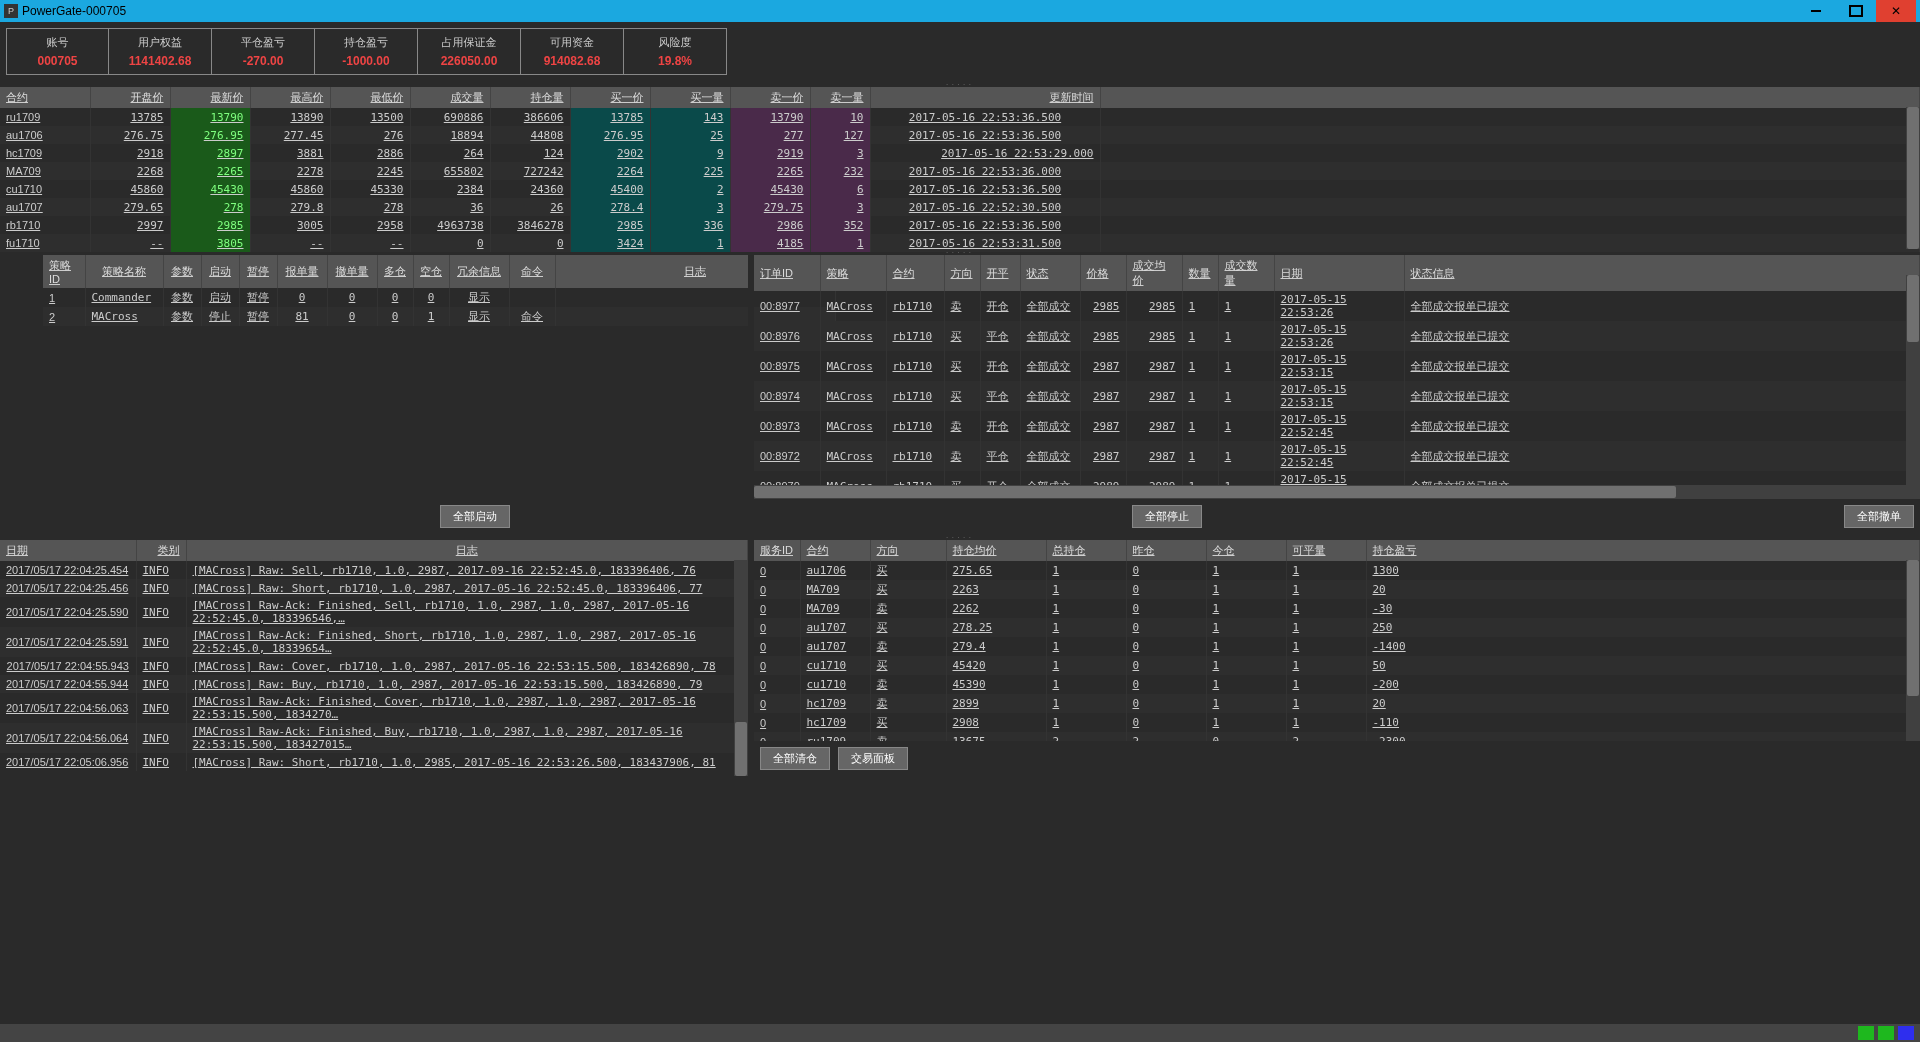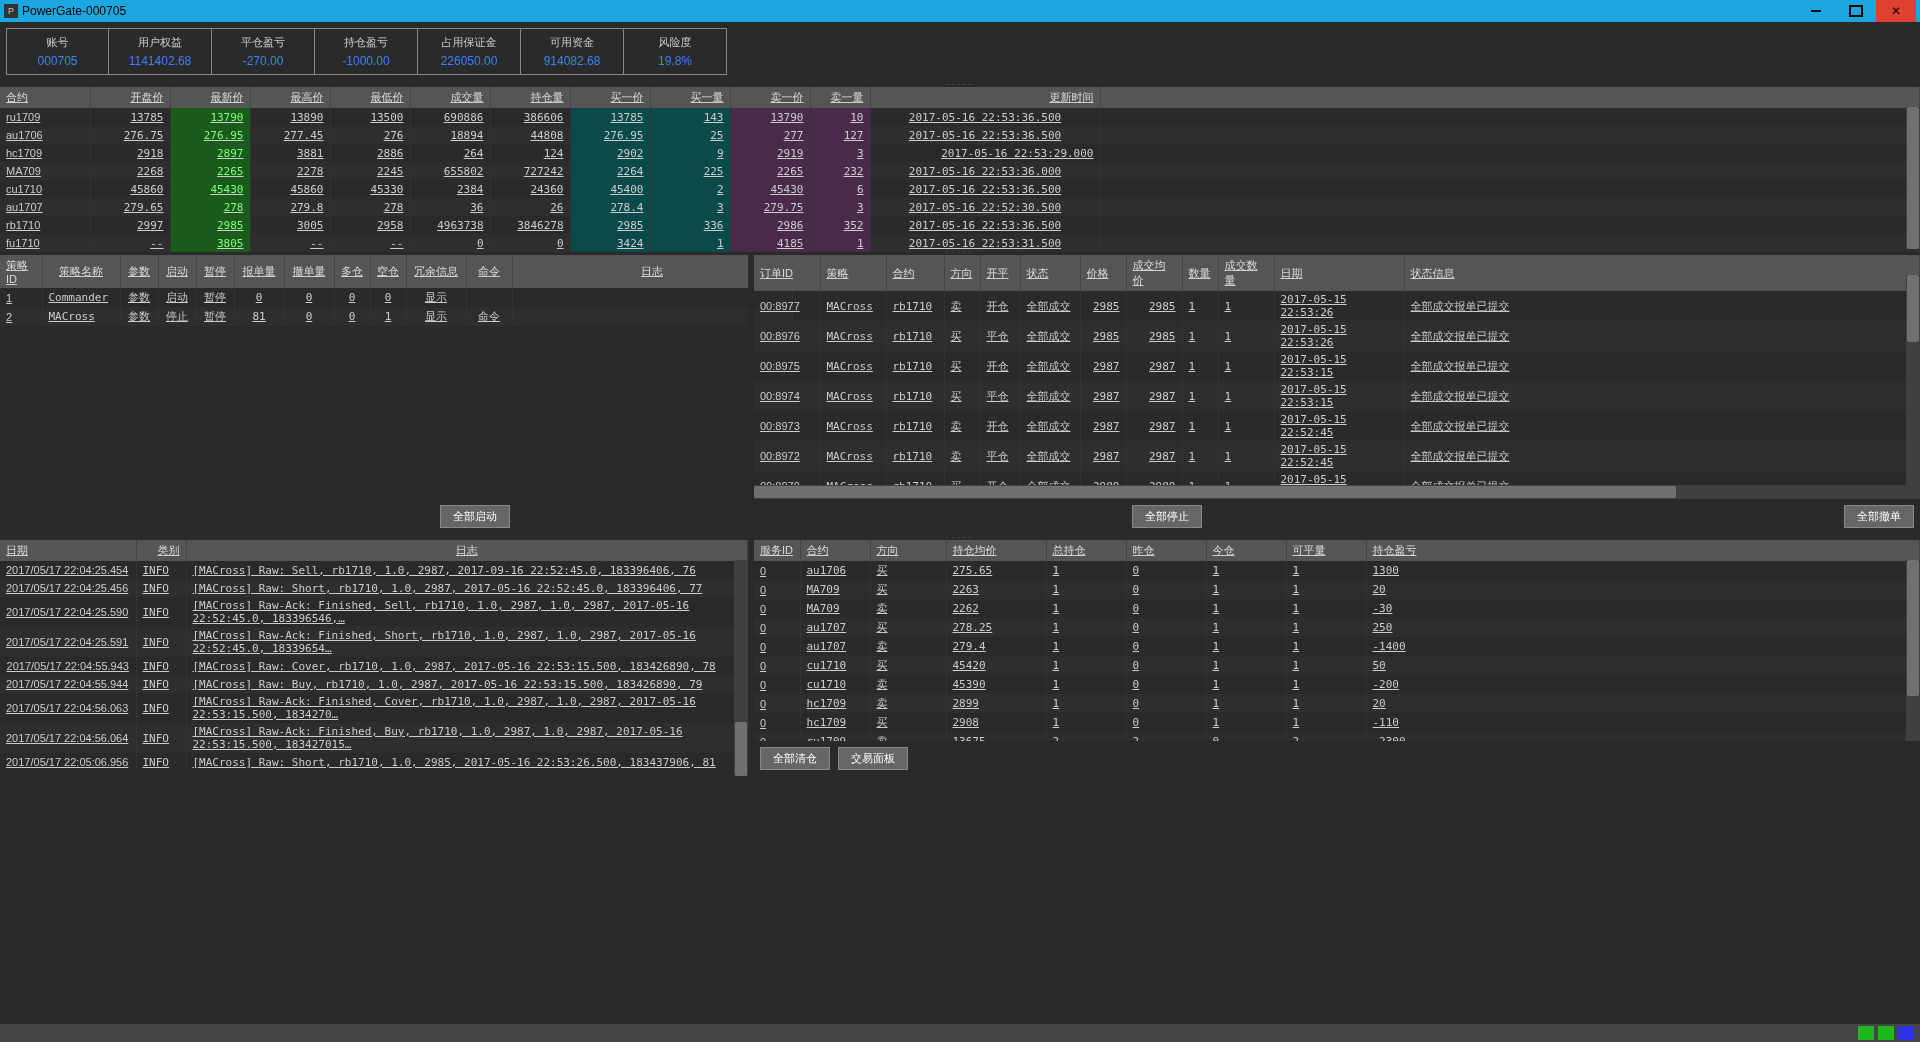--- a/index.html
+++ b/index.html
@@ -34,41 +34,41 @@
 .summary-cell {
   border: 1px solid #888;
   padding: 6px 0;
   text-align: center;
   min-width: 100px;
   flex: 0 0 auto;
   width: 103px;
 }
 .summary-cell + .summary-cell { border-left: none; }
 .summary-cell .lbl { color: #ccc; margin-bottom: 4px; }
-.summary-cell .val { color: #3b82f6; font-weight: normal; font-size: 12px; }
+.summary-cell .val { color: #ef4444; font-weight: bold; font-size: 12px; }
 
 .grip { height: 6px; background: #2a2a2a; display: flex; align-items: center; justify-content: center; color: #666; font-size: 8px; letter-spacing: 3px; }
 .grip-v { width: 6px; background: #2a2a2a; cursor: col-resize; }
 
 .panel { position: relative; }
 .tbl { border-collapse: collapse; width: 100%; table-layout: fixed; text-decoration: underline; }
 .tbl th { background: #555; color: #ddd; font-weight: normal; padding: 3px 6px; border-right: 1px solid #444; text-align: right; height: 20px; font-size: 11px; }
 .tbl th:first-child { text-align: left; }
 .tbl td { padding: 2px 6px; border-right: 1px solid #333; text-align: right; height: 18px; font-family: Consolas, monospace; font-size: 11px; color: #ccc; }
 .tbl td:first-child { text-align: left; font-family: inherit; }
 .tbl tr:nth-child(even) td { background: #2e2e2e; }
 .last-green { background: #1a5a1a !important; color: #7fff7f !important; }
 .bid-cell { background: #0a4a4a !important; }
 .ask-cell { background: #4a2a4a !important; }
 .green-text { color: #7fdf7f; }
 .red-text { color: #ff8080; }
 .orange-text { color: #ffb070; }
 
 .midrow { display: flex; height: 244px; }
-.strategies { width: 748px; display: flex; flex-direction: column; }
+.strategies { width: 748px; display: flex; flex-direction: column; padding-left: 43px; }
 .orders { flex: 1; display: flex; flex-direction: column; position: relative; }
 
 .strategy-tbl th, .strategy-tbl td { text-align: center; }
 .strategy-tbl td:first-child, .strategy-tbl th:first-child { text-align: left; }
 .log-col { width: 280px; text-align: center !important; }
 
 .btnbar { display: flex; gap: 8px; padding: 6px; justify-content: flex-end; }
 .btn {
   background: #666; color: #fff; border: 1px solid #888;
   padding: 3px 12px; font-size: 11px; cursor: pointer;

